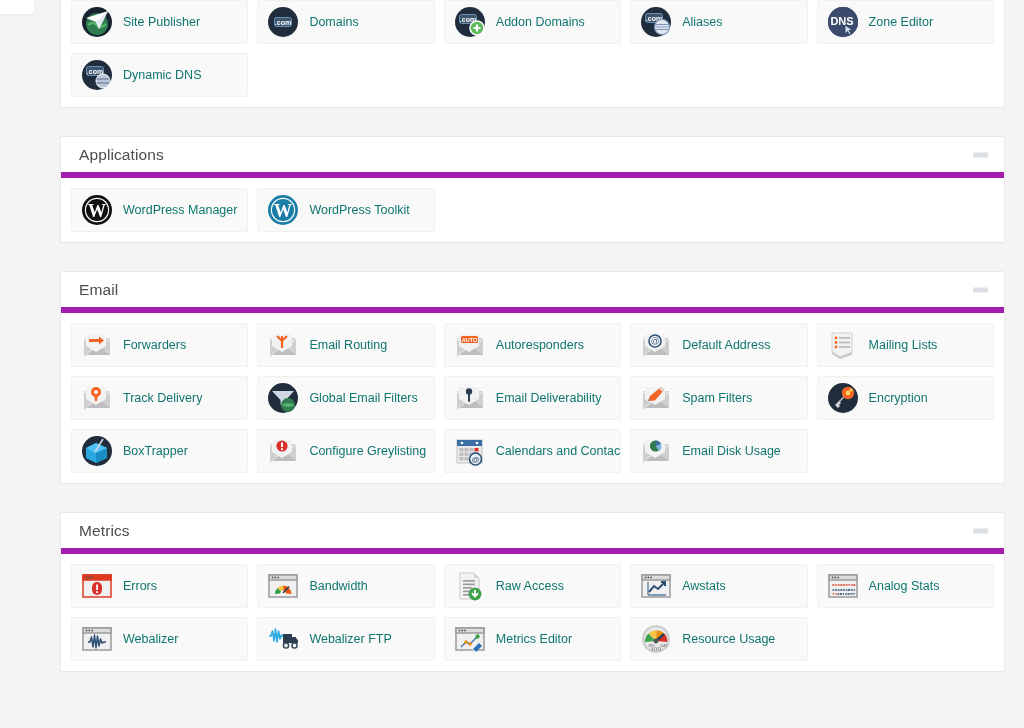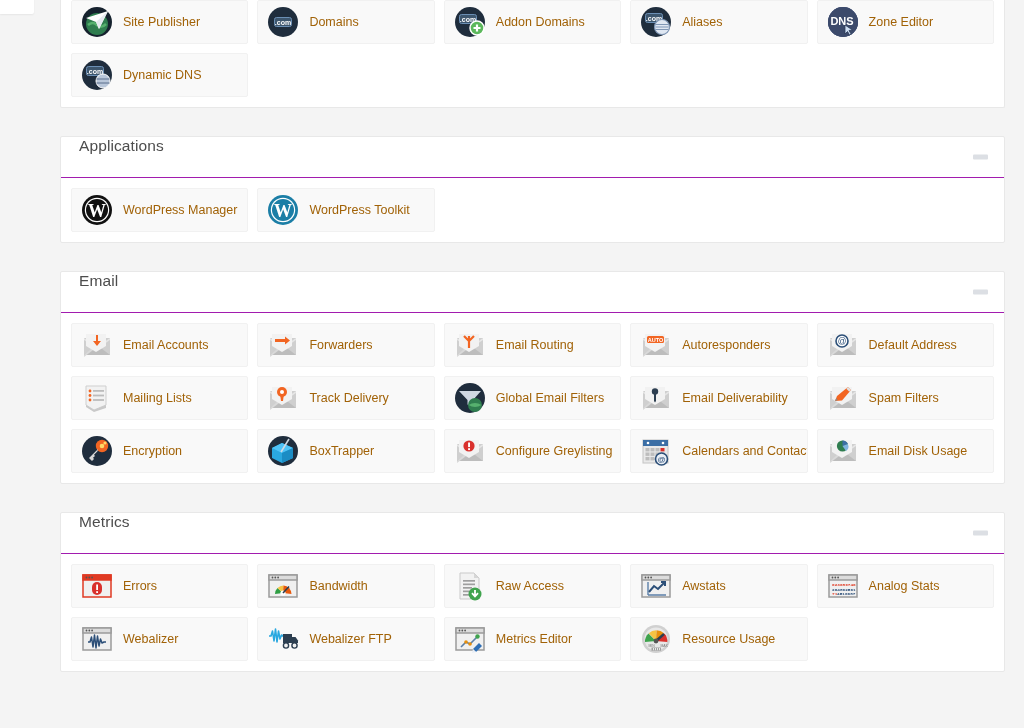--- a/index.html
+++ b/index.html
@@ -31,22 +31,22 @@
     border: 1px solid #e8e8e8;
     border-radius: 2px;
     margin-bottom: 28px;
   }
   .panel.first { border-top: none; margin-top: -10px; }
 
   .panel-head {
     position: relative;
     height: 41px;
     padding: 0 18px;
-    display: flex; align-items: flex-start;
-    border-bottom: 1px solid #a21caf;
+    display: flex; align-items: center;
+    border-bottom: 6px solid #a21caf;
   }
   .panel-title {
     font-size: 15.5px;
     color: #4d4d4d;
     font-weight: 400;
     letter-spacing: .1px;
   }
   .collapse-toggle {
     position: absolute; right: 16px; top: 50%;
     transform: translateY(-50%);
@@ -74,21 +74,21 @@
   }
   .tile-icon {
     width: 34px; height: 34px;
     flex: 0 0 34px;
     margin-right: 9px;
     position: relative;
   }
   .tile-icon svg { display: block; width: 34px; height: 34px; }
   .tile-label {
     font-size: 12.5px;
-    color: #a16207;
+    color: #0f766e;
     white-space: nowrap;
     line-height: 1.2;
   }
 </style>
 </head>
 <body>
 
 <div class="page">
 
   <div class="sidebar-stub"></div>
@@ -200,33 +200,20 @@
             <span class="tile-label">WordPress Toolkit</span>
           </a>
         </div>
       </div>
       <div class="panel">
         <div class="panel-head">
           <span class="panel-title">Email</span>
           <span class="collapse-toggle" title="collapse"></span>
         </div>
         <div class="tile-grid">
-          <a class="tile">
-            <span class="tile-icon">
-              <svg viewBox="0 0 34 34">
-    <path d="M4 10 L30 10 L30 27 L4 27 Z" fill="#cfcfcf"></path>
-    <path d="M4 27 L17 17 L30 27 Z" fill="#bdbdbd"></path>
-    <path d="M4 10 L17 19 L30 10 L30 12 L17 21 L4 12 Z" fill="#e6e6e6"></path>
-    <path d="M4 27 L15 17.5 L17 19 L4 29 Z" fill="#d9d9d9"></path>
-    <path d="M6 6 L26 6 L26 18 L16 24 L6 18 Z" fill="#f2f2f2"></path>
-    <path d="M16 7 H18 V13 H21 L17 18 L13 13 H16 Z" fill="#f26522"></path>
-  </svg>
-            </span>
-            <span class="tile-label">Email Accounts</span>
-          </a>
           <a class="tile">
             <span class="tile-icon">
               <svg viewBox="0 0 34 34">
     <path d="M4 10 L30 10 L30 27 L4 27 Z" fill="#cfcfcf"></path>
     <path d="M4 27 L17 17 L30 27 Z" fill="#bdbdbd"></path>
     <path d="M4 10 L17 19 L30 10 L30 12 L17 21 L4 12 Z" fill="#e6e6e6"></path>
     <path d="M4 27 L15 17.5 L17 19 L4 29 Z" fill="#d9d9d9"></path>
     <path d="M6 6 L26 6 L26 18 L16 24 L6 18 Z" fill="#f2f2f2"></path>
     <path d="M9 11 H19 V8.5 L24 12.5 L19 16.5 V14 H9 Z" fill="#f26522"></path>
   </svg>

